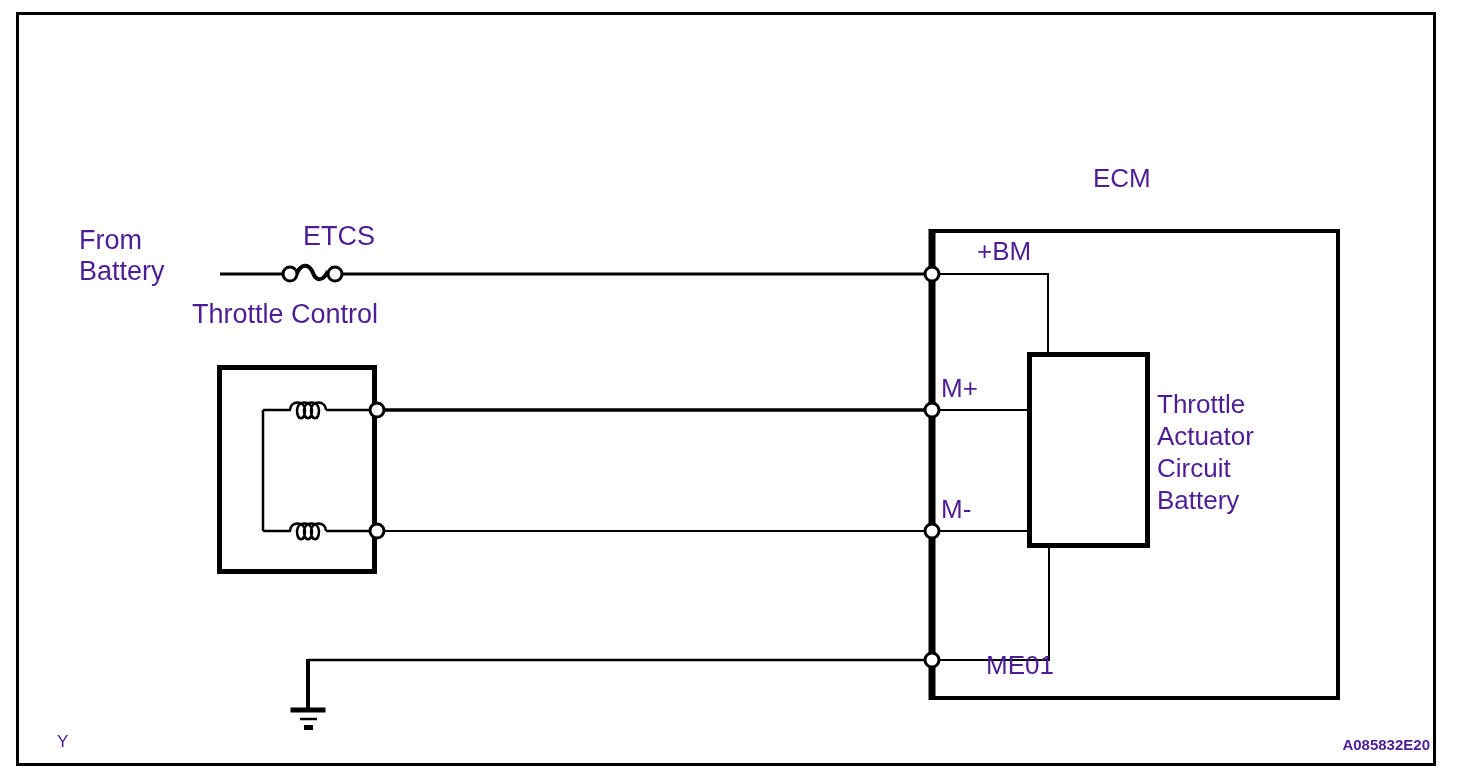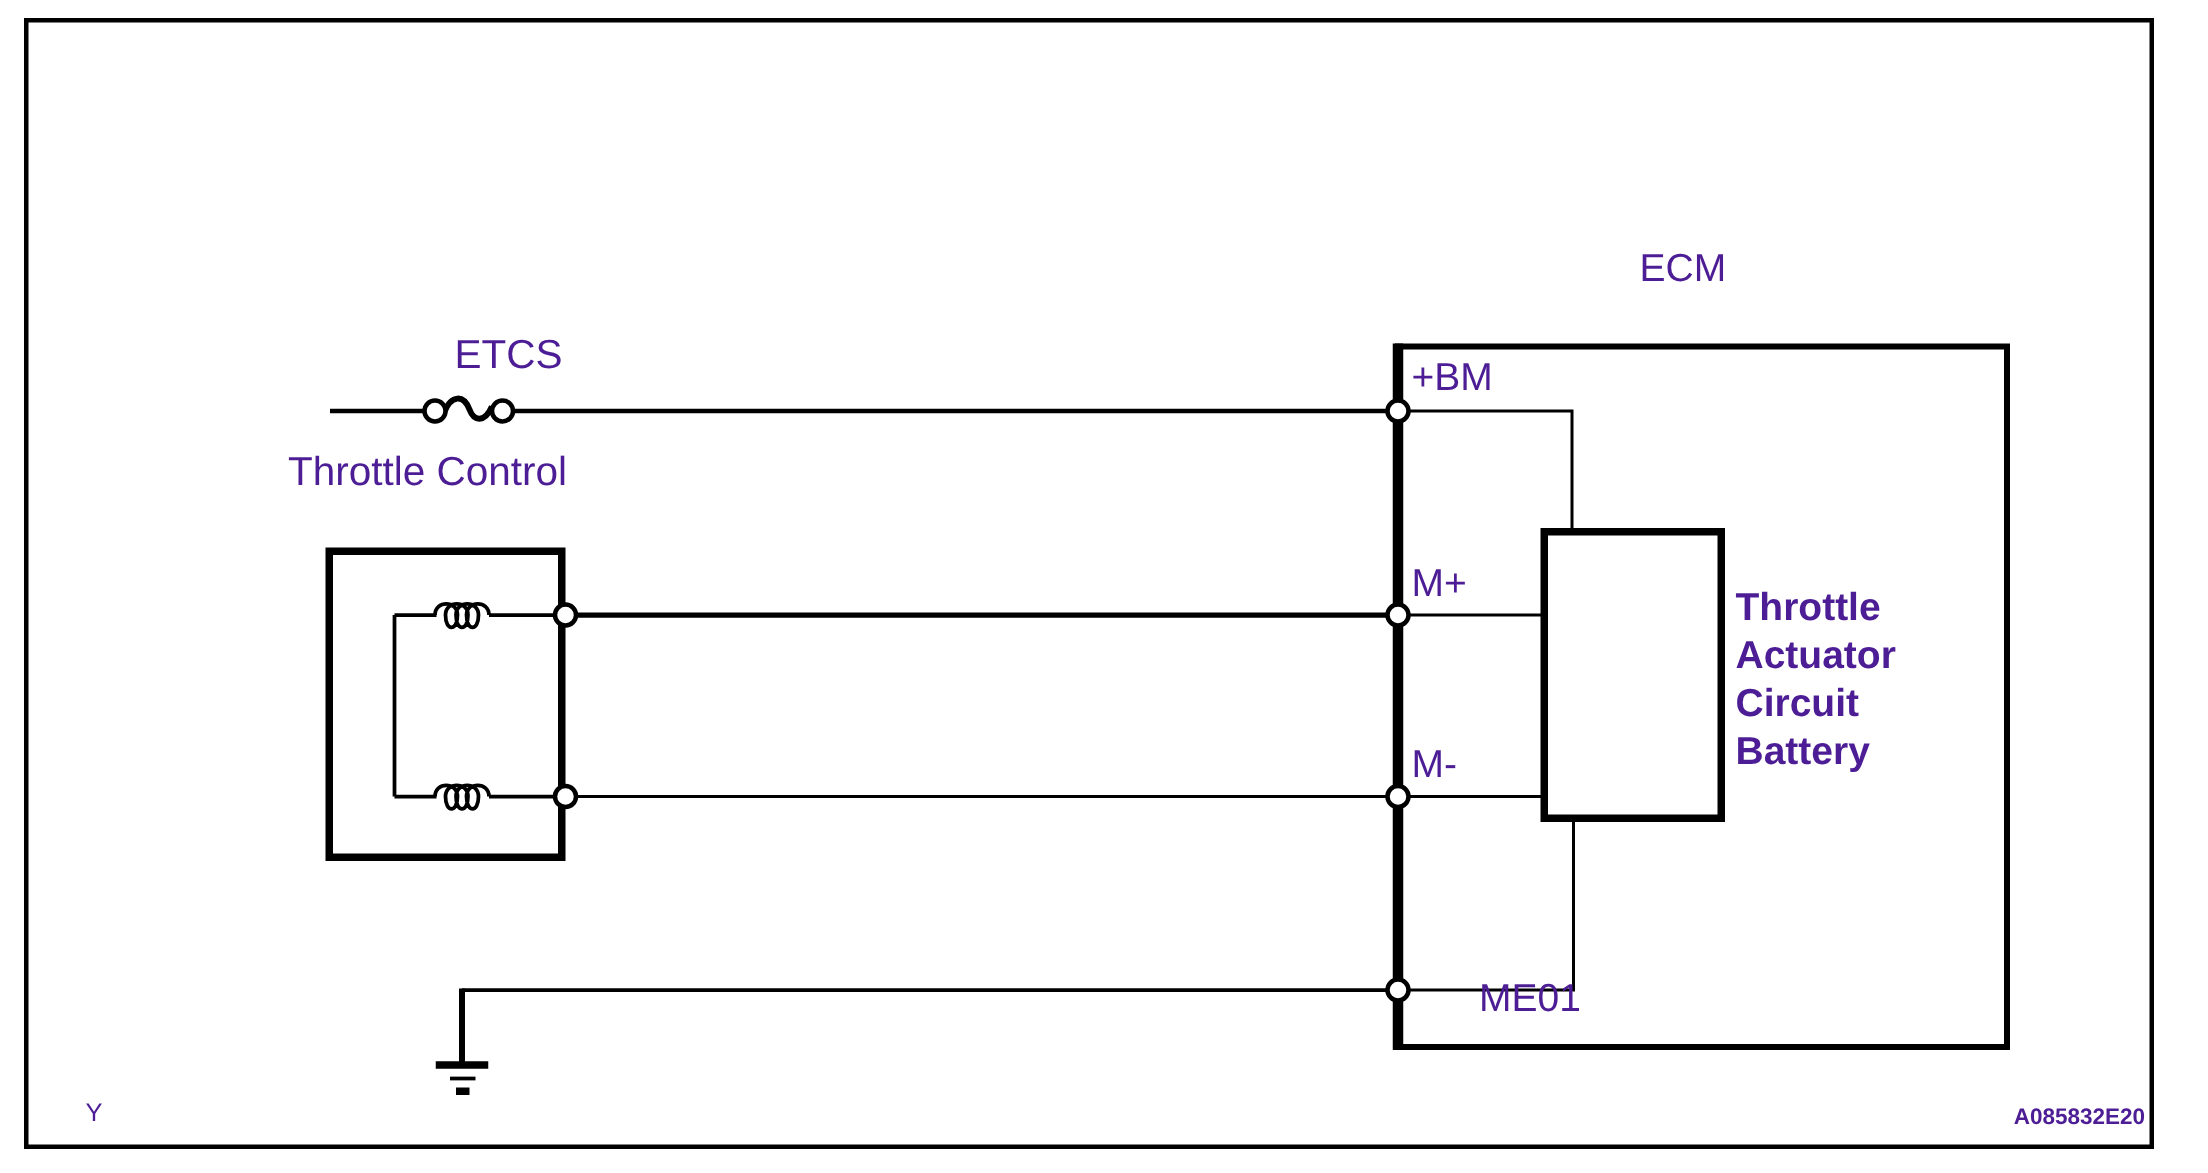--- a/index.html
+++ b/index.html
@@ -24,21 +24,21 @@
   .lbl {
     position: absolute;
     color: #4c1d95;
     white-space: nowrap;
     font-size: 26px;
     line-height: 31px;
   }
   .lbl span { display: block; }
   .big { font-size: 27px; }
   .pin-label { font-size: 26px; }
-  .tacc { line-height: 32px; font-weight: bold; }
+  .tacc { line-height: 32px; }
   .small-y { font-size: 17px; line-height: 17px; }
   .fig-code { font-size: 15px; line-height: 15px; text-align: right; width: 150px; }
 </style>
 </head>
 <body>
 
 <div class="page">
 
   <svg class="canvas" width="1472" height="782" viewBox="0 0 1472 782">
 
@@ -84,28 +84,32 @@
 
     <circle cx="377" cy="410" r="7" fill="#fff" stroke="#000" stroke-width="3"></circle>
     <circle cx="377" cy="531" r="7" fill="#fff" stroke="#000" stroke-width="3"></circle>
 
     <circle cx="932" cy="274" r="7" fill="#fff" stroke="#000" stroke-width="3"></circle>
     <circle cx="932" cy="410" r="7" fill="#fff" stroke="#000" stroke-width="3"></circle>
     <circle cx="932" cy="531" r="7" fill="#fff" stroke="#000" stroke-width="3"></circle>
     <circle cx="932" cy="660" r="7" fill="#fff" stroke="#000" stroke-width="3"></circle>
   </svg>
 
+  <div class="lbl big" style="left:79px; top:225px;">
+    <span>From</span>
+    <span>Battery</span>
+  </div>
 
   <div class="lbl big" style="left:279px; top:221px;margin-left:24px;">ETCS</div>
 
   <div class="lbl big" style="left:192px; top:299px;">Throttle Control</div>
 
   <div class="lbl" style="left:1093px; top:163px;">ECM</div>
 
-  <div class="lbl pin-label" style="left:941px; top:236px;text-align:right;">+BM</div>
+  <div class="lbl pin-label" style="left:977px; top:236px;text-align:right;">+BM</div>
   <div class="lbl pin-label" style="left:941px; top:373px;">M+</div>
   <div class="lbl pin-label" style="left:941px; top:494px;">M-</div>
   <div class="lbl pin-label" style="left:941px; top:650px;margin-left:45px;">ME01</div>
 
   <div class="lbl tacc" style="left:1157px; top:388px;">
     <span>Throttle</span>
     <span>Actuator</span>
     <span>Circuit</span>
     <span>Battery</span>
   </div>

